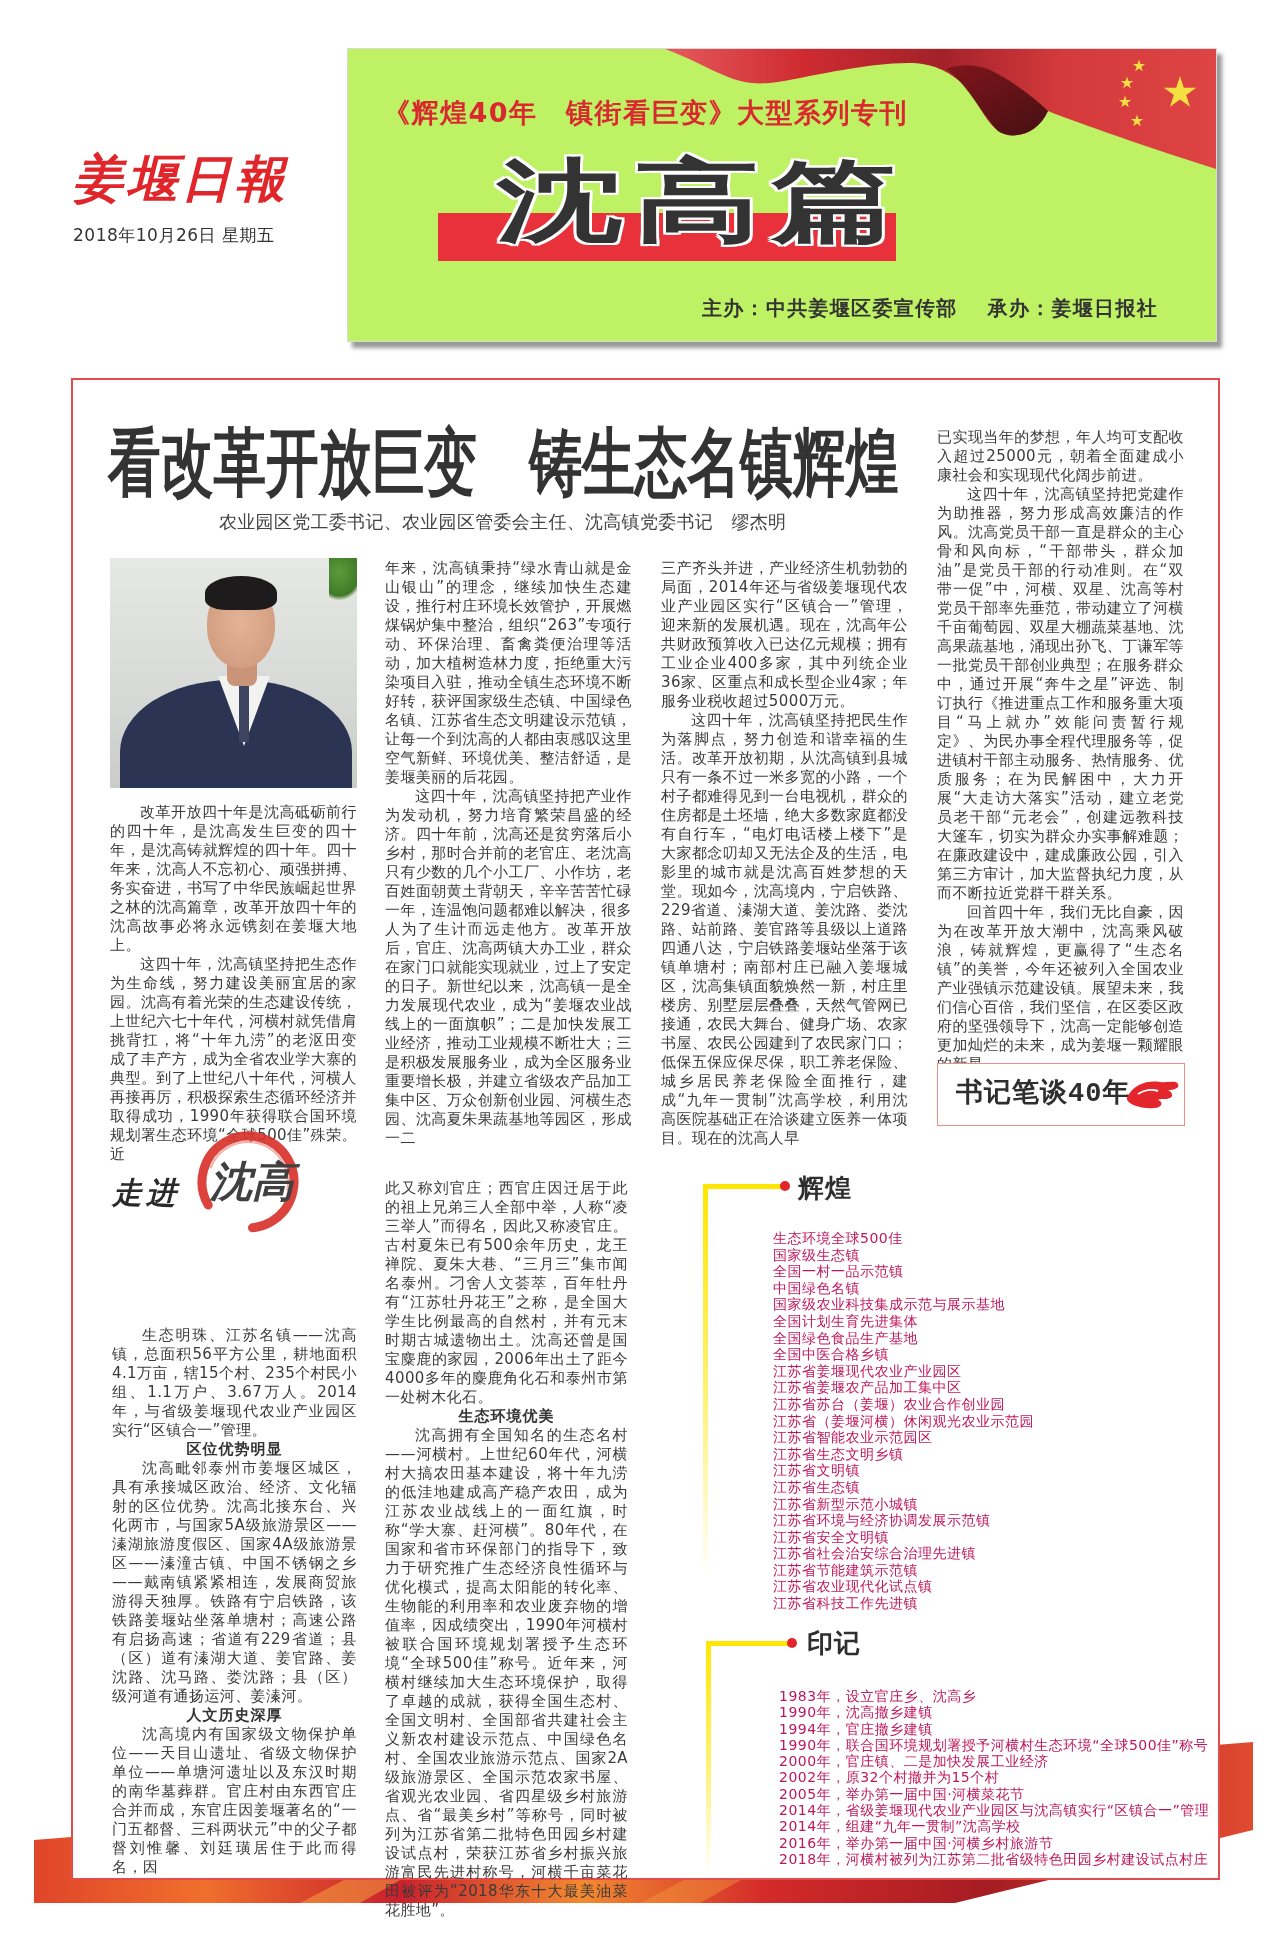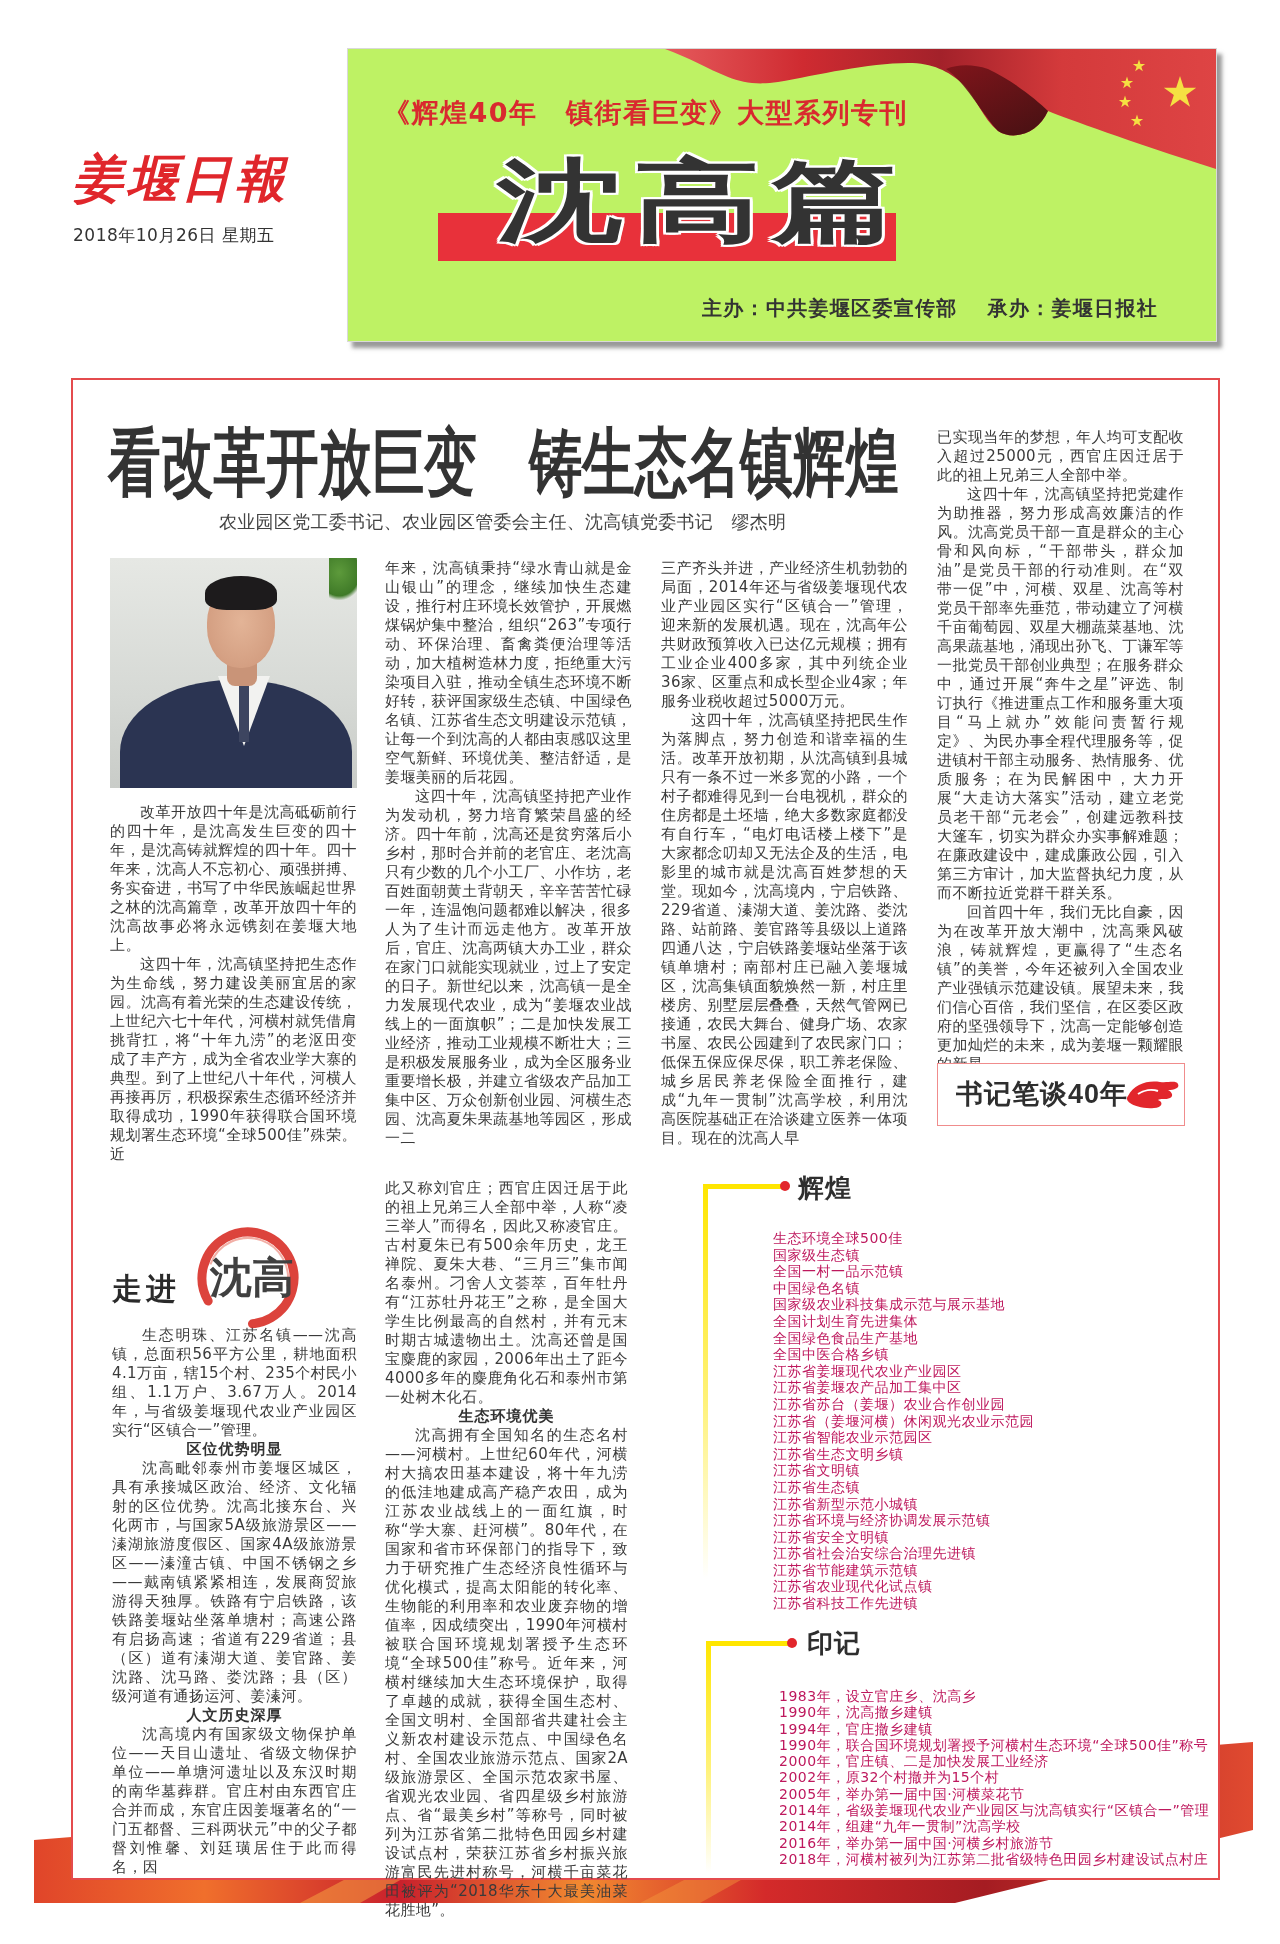--- a/index.html
+++ b/index.html
@@ -94,26 +94,26 @@
   .col .sec-head {
     margin: 0; text-align: center; font-weight: bold; letter-spacing: 1px;
     font-family: "DejaVu Serif", "Liberation Serif", serif; color: #333;
   }
 
   .column-badge {
     position: absolute; left: 937px; top: 1063px; width: 246px; height: 61px;
     border: 1.5px solid #f08c8c; background: #fff;
   }
   .column-badge .label {
-    position: absolute; left: 18px; top: 12px; font-family: Liberation Sans, sans-serif;
+    position: absolute; left: 18px; top: 12px; font-family: Liberation Mono, monospace;
     font-weight: bold; font-size: 27px; line-height: 36px; color: #2e2e2e; letter-spacing: 1px; white-space: nowrap;
   }
   .column-badge svg { position: absolute; left: 186px; top: 12px; }
 
-  .feature-badge { position: absolute; left: 108px; top: 1222px; width: 220px; height: 115px; }
+  .feature-badge { position: absolute; left: 108px; top: 1126px; width: 220px; height: 115px; font-style: italic; }
   .feature-badge svg { position: absolute; left: 84px; top: 0; }
   .feature-badge .prefix {
     position: absolute; left: 4px; top: 49px; font-family: "DejaVu Serif", "Liberation Serif", serif;
     font-weight: bold; font-size: 30px; line-height: 36px; letter-spacing: 4px; color: #2a2a2a; white-space: nowrap;
   }
   .feature-badge .name {
     position: absolute; left: 102px; top: 32px; font-weight: bold; font-size: 42px; line-height: 48px;
     color: #404040; white-space: nowrap;
   }
 
@@ -208,21 +208,21 @@
     </div>
     <div class="col" style="left:385px; top:559px;">
       <p>年来，沈高镇秉持“绿水青山就是金山银山”的理念，继续加快生态建设，推行村庄环境长效管护，开展燃煤锅炉集中整治，组织“263”专项行动、环保治理、畜禽粪便治理等活动，加大植树造林力度，拒绝重大污染项目入驻，推动全镇生态环境不断好转，获评国家级生态镇、中国绿色名镇、江苏省生态文明建设示范镇，让每一个到沈高的人都由衷感叹这里空气新鲜、环境优美、整洁舒适，是姜堰美丽的后花园。</p>
       <p class="indent">这四十年，沈高镇坚持把产业作为发动机，努力培育繁荣昌盛的经济。四十年前，沈高还是贫穷落后小乡村，那时合并前的老官庄、老沈高只有少数的几个小工厂、小作坊，老百姓面朝黄土背朝天，辛辛苦苦忙碌一年，连温饱问题都难以解决，很多人为了生计而远走他方。改革开放后，官庄、沈高两镇大办工业，群众在家门口就能实现就业，过上了安定的日子。新世纪以来，沈高镇一是全力发展现代农业，成为“姜堰农业战线上的一面旗帜”；二是加快发展工业经济，推动工业规模不断壮大；三是积极发展服务业，成为全区服务业重要增长极，并建立省级农产品加工集中区、万众创新创业园、河横生态园、沈高夏朱果蔬基地等园区，形成一二</p>
     </div>
     <div class="col" style="left:661px; top:559px;">
       <p>三产齐头并进，产业经济生机勃勃的局面，2014年还与省级姜堰现代农业产业园区实行“区镇合一”管理，迎来新的发展机遇。现在，沈高年公共财政预算收入已达亿元规模；拥有工业企业400多家，其中列统企业36家、区重点和成长型企业4家；年服务业税收超过5000万元。</p>
       <p class="indent">这四十年，沈高镇坚持把民生作为落脚点，努力创造和谐幸福的生活。改革开放初期，从沈高镇到县城只有一条不过一米多宽的小路，一个村子都难得见到一台电视机，群众的住房都是土坯墙，绝大多数家庭都没有自行车，“电灯电话楼上楼下”是大家都念叨却又无法企及的生活，电影里的城市就是沈高百姓梦想的天堂。现如今，沈高境内，宁启铁路、229省道、溱湖大道、姜沈路、娄沈路、站前路、姜官路等县级以上道路四通八达，宁启铁路姜堰站坐落于该镇单塘村；南部村庄已融入姜堰城区，沈高集镇面貌焕然一新，村庄里楼房、别墅层层叠叠，天然气管网已接通，农民大舞台、健身广场、农家书屋、农民公园建到了农民家门口；低保五保应保尽保，职工养老保险、城乡居民养老保险全面推行，建成“九年一贯制”沈高学校，利用沈高医院基础正在洽谈建立医养一体项目。现在的沈高人早</p>
     </div>
     <div class="col" style="left:937px; top:428px;">
-      <p>已实现当年的梦想，年人均可支配收入超过25000元，西官庄因迁居于此的祖上兄弟三人全部中举。</p>
+      <p>已实现当年的梦想，年人均可支配收入超过25000元，朝着全面建成小康社会和实现现代化阔步前进。</p>
       <p class="indent">这四十年，沈高镇坚持把党建作为助推器，努力形成高效廉洁的作风。沈高党员干部一直是群众的主心骨和风向标，“干部带头，群众加油”是党员干部的行动准则。在“双带一促”中，河横、双星、沈高等村党员干部率先垂范，带动建立了河横千亩葡萄园、双星大棚蔬菜基地、沈高果蔬基地，涌现出孙飞、丁谦军等一批党员干部创业典型；在服务群众中，通过开展“奔牛之星”评选、制订执行《推进重点工作和服务重大项目“马上就办”效能问责暂行规定》、为民办事全程代理服务等，促进镇村干部主动服务、热情服务、优质服务；在为民解困中，大力开展“大走访大落实”活动，建立老党员老干部“元老会”，创建远教科技大篷车，切实为群众办实事解难题；在廉政建设中，建成廉政公园，引入第三方审计，加大监督执纪力度，从而不断拉近党群干群关系。</p>
       <p class="indent">回首四十年，我们无比自豪，因为在改革开放大潮中，沈高乘风破浪，铸就辉煌，更赢得了“生态名镇”的美誉，今年还被列入全国农业产业强镇示范建设镇。展望未来，我们信心百倍，我们坚信，在区委区政府的坚强领导下，沈高一定能够创造更加灿烂的未来，成为姜堰一颗耀眼的新星。</p>
     </div>
 
     <div class="column-badge">
       <span class="label">书记笔谈40年</span>
       <svg width="56" height="36" viewBox="0 0 56 36">
         <path d="M4,20 C10,8 24,4 36,6 C44,7 52,4 54,8 C56,12 50,14 44,14 C48,16 50,20 46,22 C42,24 36,22 34,24 C40,26 38,32 30,32 C20,33 10,30 6,27 C3,25 2,22 4,20 Z" fill="#e2262c"></path>
         <path d="M14,18 C20,14 28,13 34,15" stroke="#fff" stroke-width="2" fill="none"></path>
       </svg>

